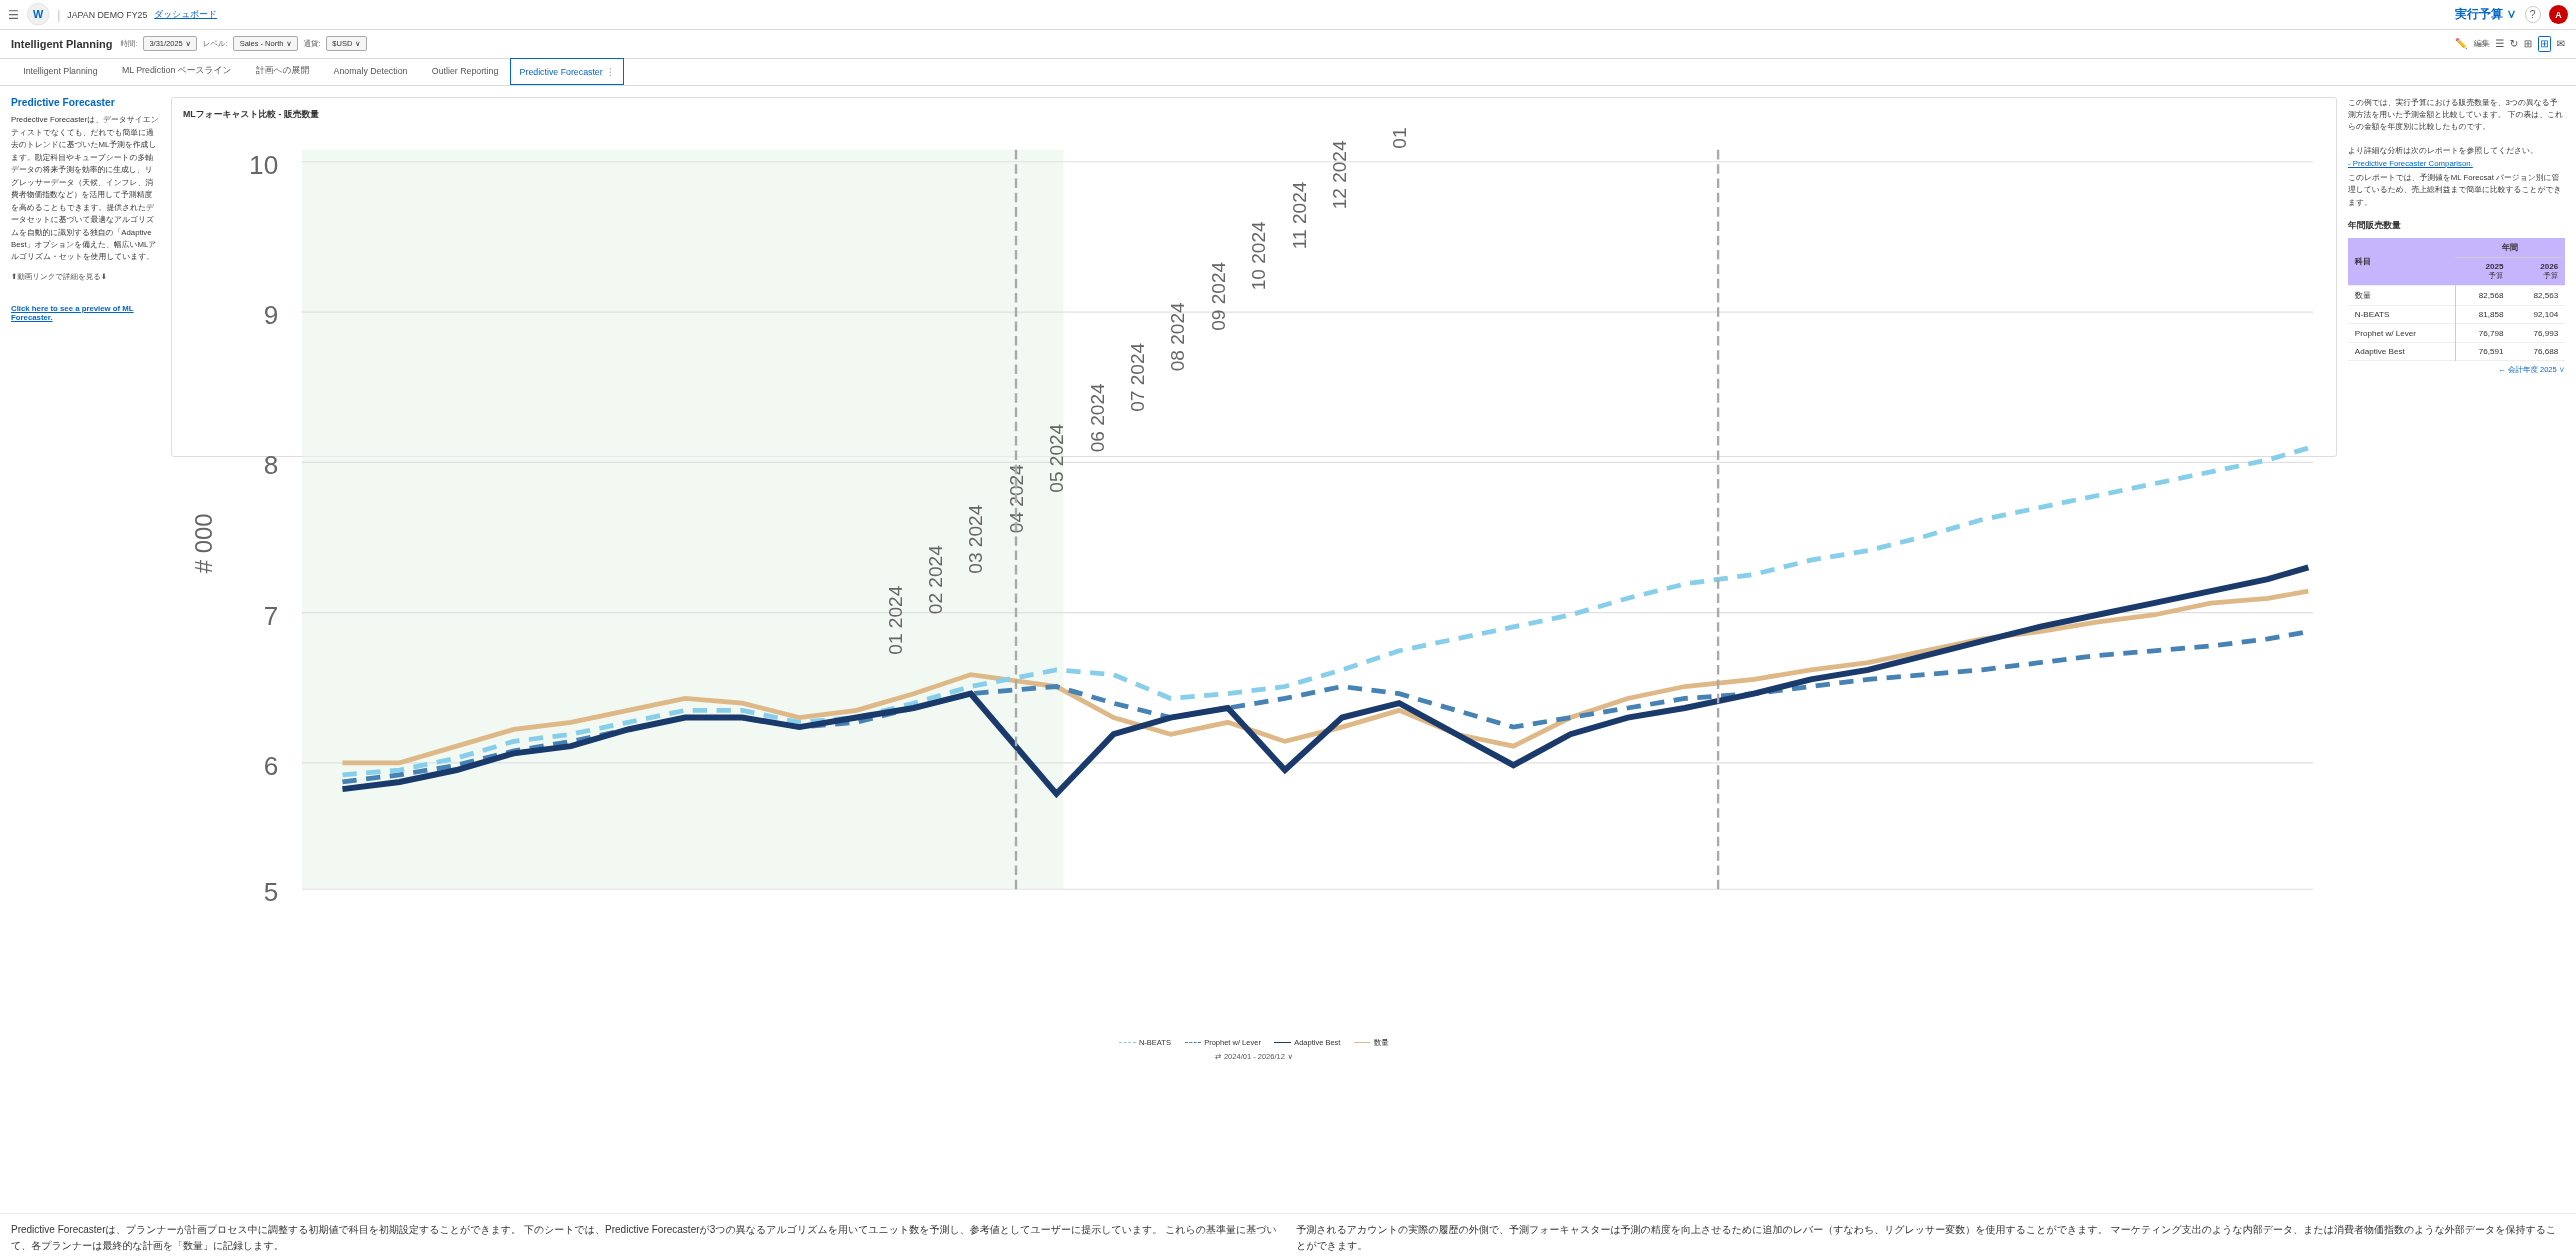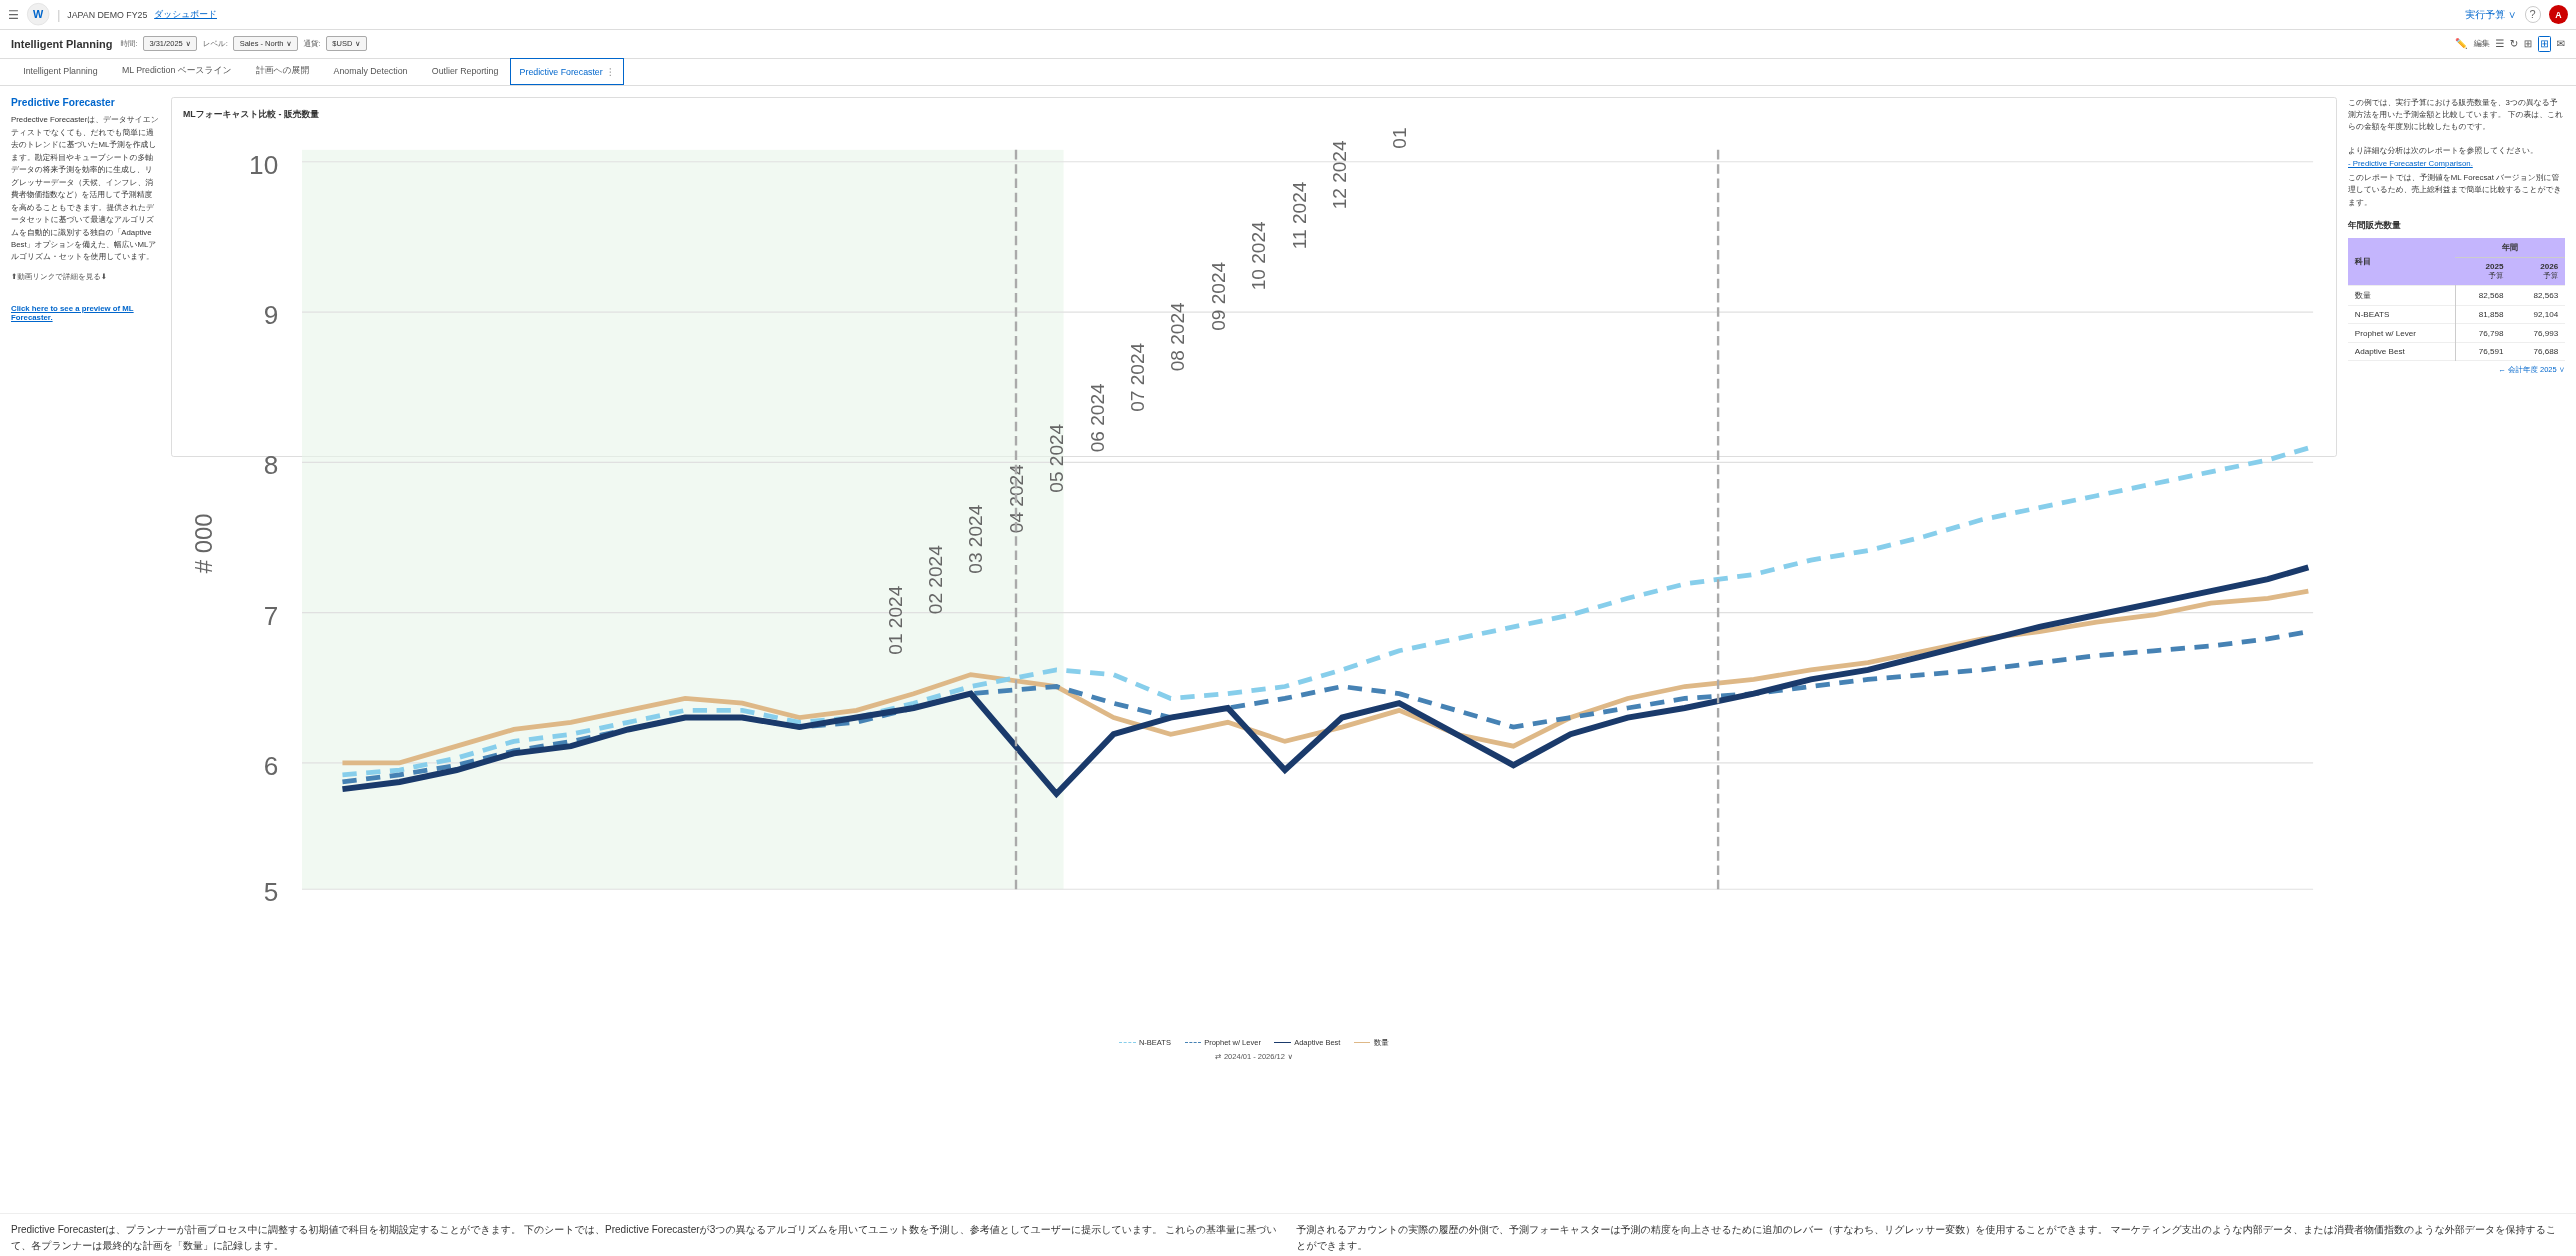--- a/index.html
+++ b/index.html
@@ -7,21 +7,21 @@
 
     
     .top-nav {
       display: flex; align-items: center; height: 30px;
       border-bottom: 0.7px solid #ddd; padding: 0 8.1px; gap: 6.8px;
     }
     .hamburger { font-size: 12.2px; cursor: pointer; color: #666; }
     .nav-title { font-size: 8.8px; color: #444; }
     .nav-dashboard { font-size: 8.8px; color: #0066cc; text-decoration: underline; }
     .nav-right { margin-left: auto; display: flex; align-items: center; gap: 8.1px; }
-    .nav-budget { font-size: 10px; color: #0066cc; cursor: pointer; }
+    .nav-budget { font-size: 12px; color: #0066cc; cursor: pointer; font-weight: bold; }
     .nav-help { font-size: 11px; color: #666; cursor: pointer; border: 0.7px solid #ccc; border-radius: 50%; width: 16.3px; height: 16.3px; display: flex; align-items: center; justify-content: center; }
     .nav-avatar { width: 19px; height: 19px; border-radius: 50%; background: #c00; color: #fff; font-size: 8.8px; font-weight: bold; display: flex; align-items: center; justify-content: center; }
 
     
     .page-header {
       display: flex; align-items: center; height: 28.5px;
       border-bottom: 0.7px solid #ddd; padding: 0 11px; gap: 8.1px;
     }
     .page-title { font-size: 11px; font-weight: bold; color: #333; }
     .filter-group { display: flex; align-items: center; gap: 5.4px; }

